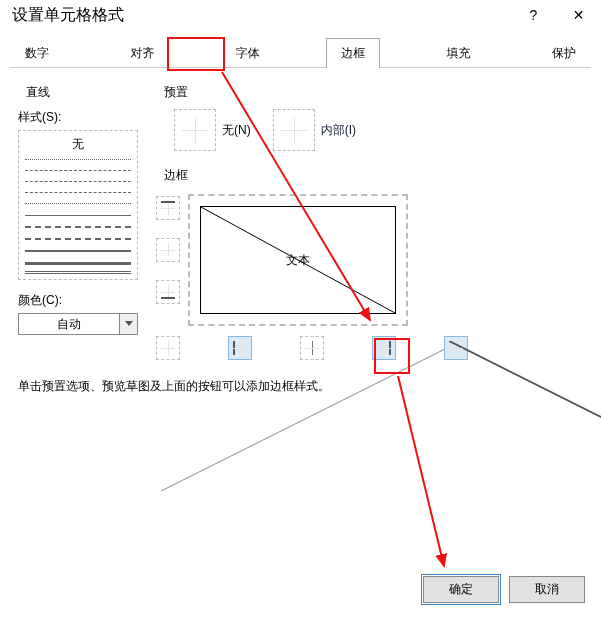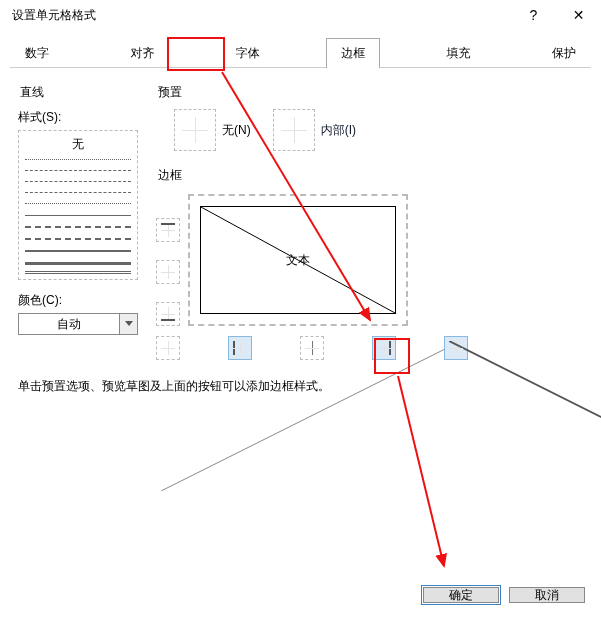--- a/index.html
+++ b/index.html
@@ -1,53 +1,53 @@
 <!DOCTYPE html>
 <html><head>
   <meta charset="utf-8">
   <style>
     * { box-sizing: border-box; font-family: "Microsoft YaHei", "SimSun", sans-serif; font-size: 12px; }
     body { margin: 0; padding: 0; background: #fff; width: 601px; height: 617px; overflow: hidden; position: relative; color: #000; }
     .titlebar { display: flex; align-items: center; height: 30px; padding: 0 0 0 12px; }
-    .titlebar .title { flex: 1; font-size: 12px; }
+    .titlebar .title { flex: 1; font-size: 16px; }
     .titlebar .tbtn { width: 45px; height: 30px; display: flex; align-items: center; justify-content: center; cursor: pointer; }
     .tabs { display: flex; margin: 8px 10px 0 10px; border-bottom: 1px solid #ccc; justify-content: space-between; }
     .tab { padding: 6px 14px; border: 1px solid transparent; border-bottom: none; margin-bottom: -1px; cursor: pointer; position: relative; }
     .tab.active { border-color: #aaa; background: #fff; }
     .body { display: flex; padding: 12px 18px 0 18px; gap: 18px; }
     .left { width: 120px; }
-    .section-title { margin: 4px 0 8px 2px; }
+    .section-title { margin: 4px 0 8px 8px; }
     .dashed-box { border: 1px dashed #bbb; background: #fff; }
     .style-list { height: 150px; padding: 4px 6px; display: flex; flex-direction: column; justify-content: space-around; }
     .style-list .rowtxt { text-align: center; }
     .linesample { height: 0; border-top-width: 1px; border-top-color: #666; margin: 4px 0; }
     .combo { display:flex; align-items:center; width: 100%; border:1px solid #888; height:22px; background:#fff; }
     .combo .combo-text { flex:1; text-align:center; }
     .combo .combo-btn { width:18px; height:100%; display:flex; align-items:center; justify-content:center; border-left:1px solid #888; background:#eee; }
     .right { flex: 1; }
     .preset-row { display: flex; gap: 22px; margin: 8px 0 16px 18px; }
     .preset { display:flex; flex-direction:row; align-items:center; gap:6px; }
     .preset .swatch { width:42px; height:42px; border:1px dashed #bbb; display:flex; align-items:center; justify-content:center; }
     .preset .swatch .inner { width:26px; height:26px; position:relative; }
     .gridlines::before, .gridlines::after { content:""; position:absolute; background:#e3e3e3; }
     .gridlines::before { left:50%; top:0; bottom:0; width:1px; }
     .gridlines::after  { top:50%; left:0; right:0; height:1px; }
-    .border-editor { display:flex; gap: 8px; margin-left: 0; align-items: flex-end; }
+    .border-editor { display:flex; gap: 8px; margin-left: 0; }
     .side-col { display:flex; flex-direction:column; gap:18px; padding-top: 4px; }
     .toggle { width:24px; height:24px; border:1px dashed #bbb; display:flex; align-items:center; justify-content:center; cursor:pointer; background:#fff; position:relative; }
     .toggle.selected { background:#dceaf7; border:1px solid #86b8e0; }
     .toggle .mini { width:14px; height:14px; position:relative; }
     .toggle .mini .hline { position:absolute; left:0; right:0; height:1px; background:#777; }
     .toggle .mini .vline { position:absolute; top:0; bottom:0; width:1px; background:#777; }
     .preview-box { width: 220px; height: 132px; border: 2px dashed #bbb; position: relative; margin-top: 2px; }
     .preview-cell { position:absolute; left:10px; top:10px; right:10px; bottom:10px; border:1px solid #000; display:flex; align-items:center; justify-content:center; }
     .bottom-row { display:flex; gap: 48px; margin: 10px 0 0 0; }
     .hint { margin: 18px 18px 0 18px; }
     .buttons { position: absolute; right: 16px; bottom: 14px; display: flex; gap: 10px; }
-    .btn { width: 76px; height: 16px; border: 1px solid #888; background: #e1e1e1; display:flex; align-items:center; justify-content:center; cursor:pointer; }
+    .btn { width: 76px; height: 27px; border: 1px solid #888; background: #e1e1e1; display:flex; align-items:center; justify-content:center; cursor:pointer; }
     .btn.primary { outline: 1px solid #3b82c4; outline-offset: 1px; }
     .note-box { position:absolute; border:2.5px solid #e11; pointer-events:none; }
     svg.arrow { position:absolute; pointer-events:none; }
     svg.arrow line { stroke:#e11; stroke-width:2; }
   </style>
 </head>
 <body>
 
 <div class="titlebar">
   <span class="title">设置单元格格式</span>

